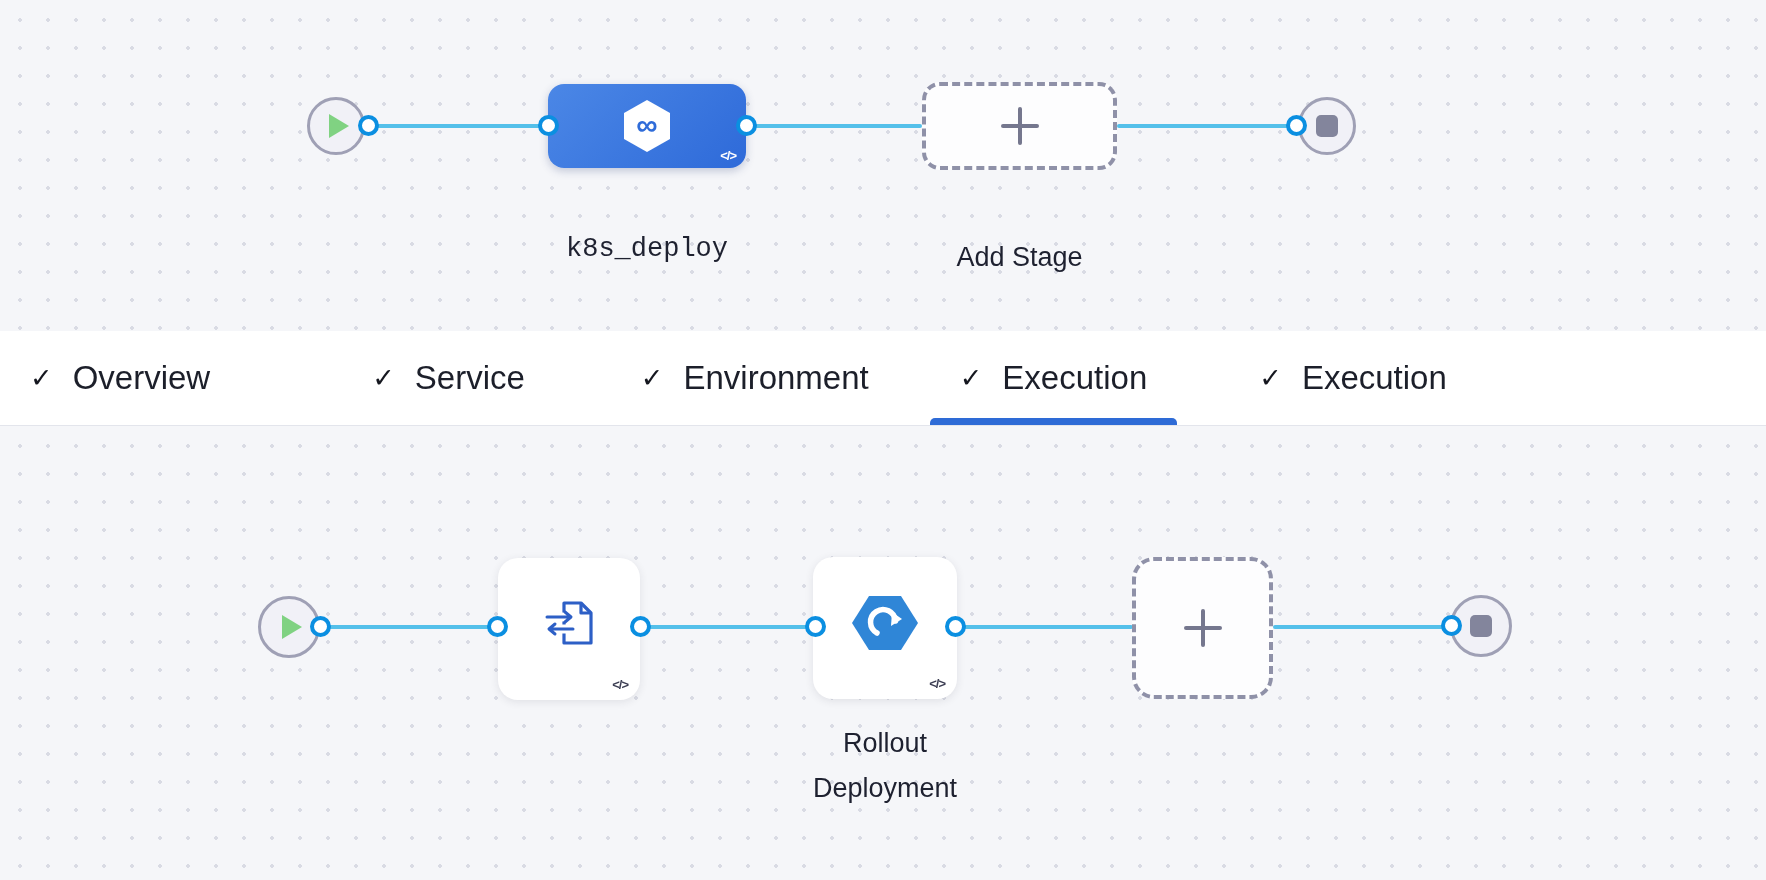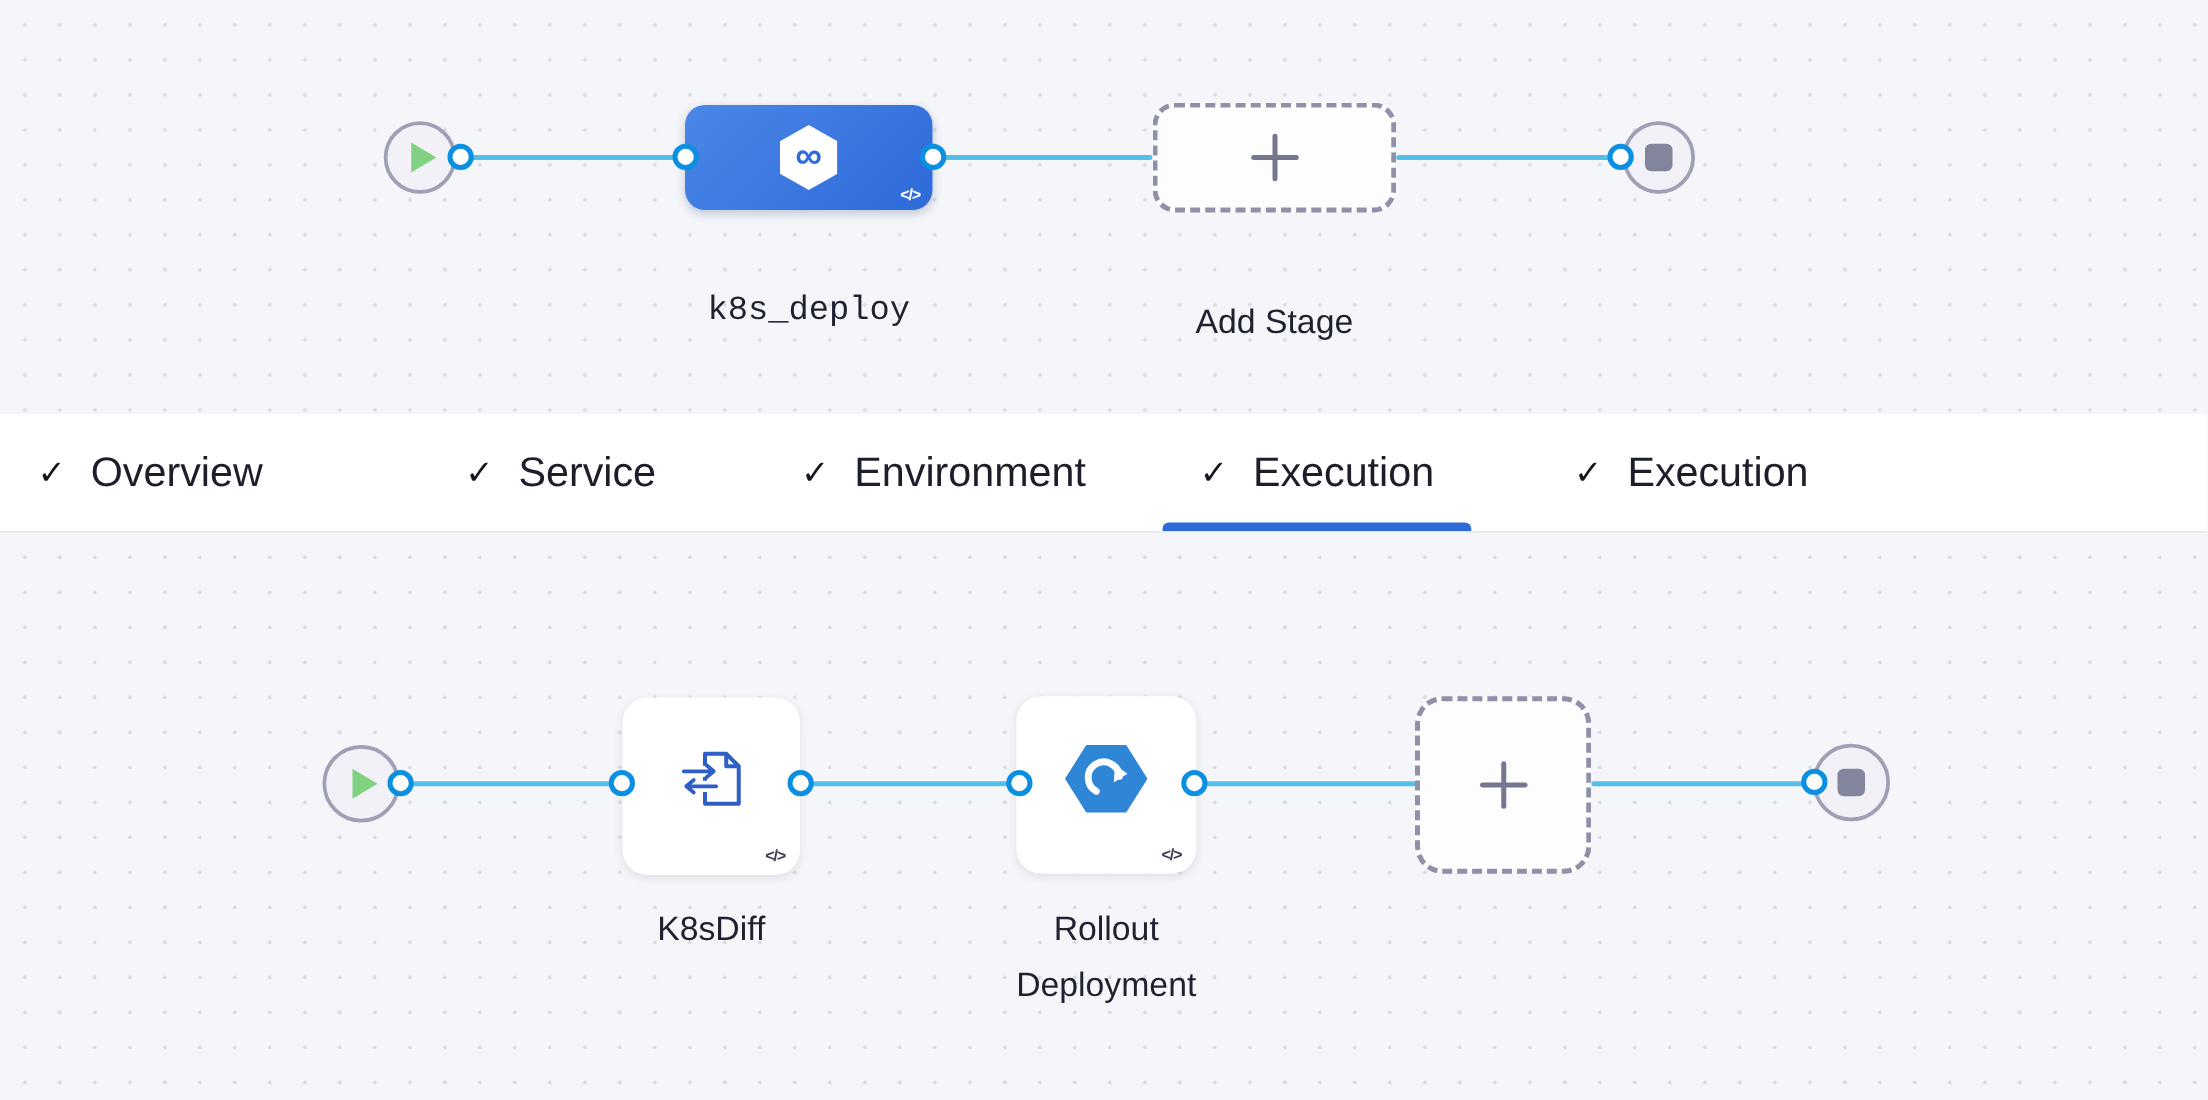--- a/index.html
+++ b/index.html
@@ -201,15 +201,14 @@
     <div class="stop-sq"></div>
   </div>
 
   <div class="port" style="left:310px;top:190px;"></div>
   <div class="port" style="left:487px;top:190px;"></div>
   <div class="port" style="left:630px;top:190px;"></div>
   <div class="port" style="left:805px;top:190px;"></div>
   <div class="port" style="left:945px;top:190px;"></div>
   <div class="port" style="left:1441px;top:189px;"></div>
 
-  <div class="node-label" style="left:498px;top:295px;width:142px;">K8sDiff</div>
   <div class="node-label" style="left:800px;top:295px;width:170px;">Rollout Deployment</div>
 </div>
 
 </body></html>

